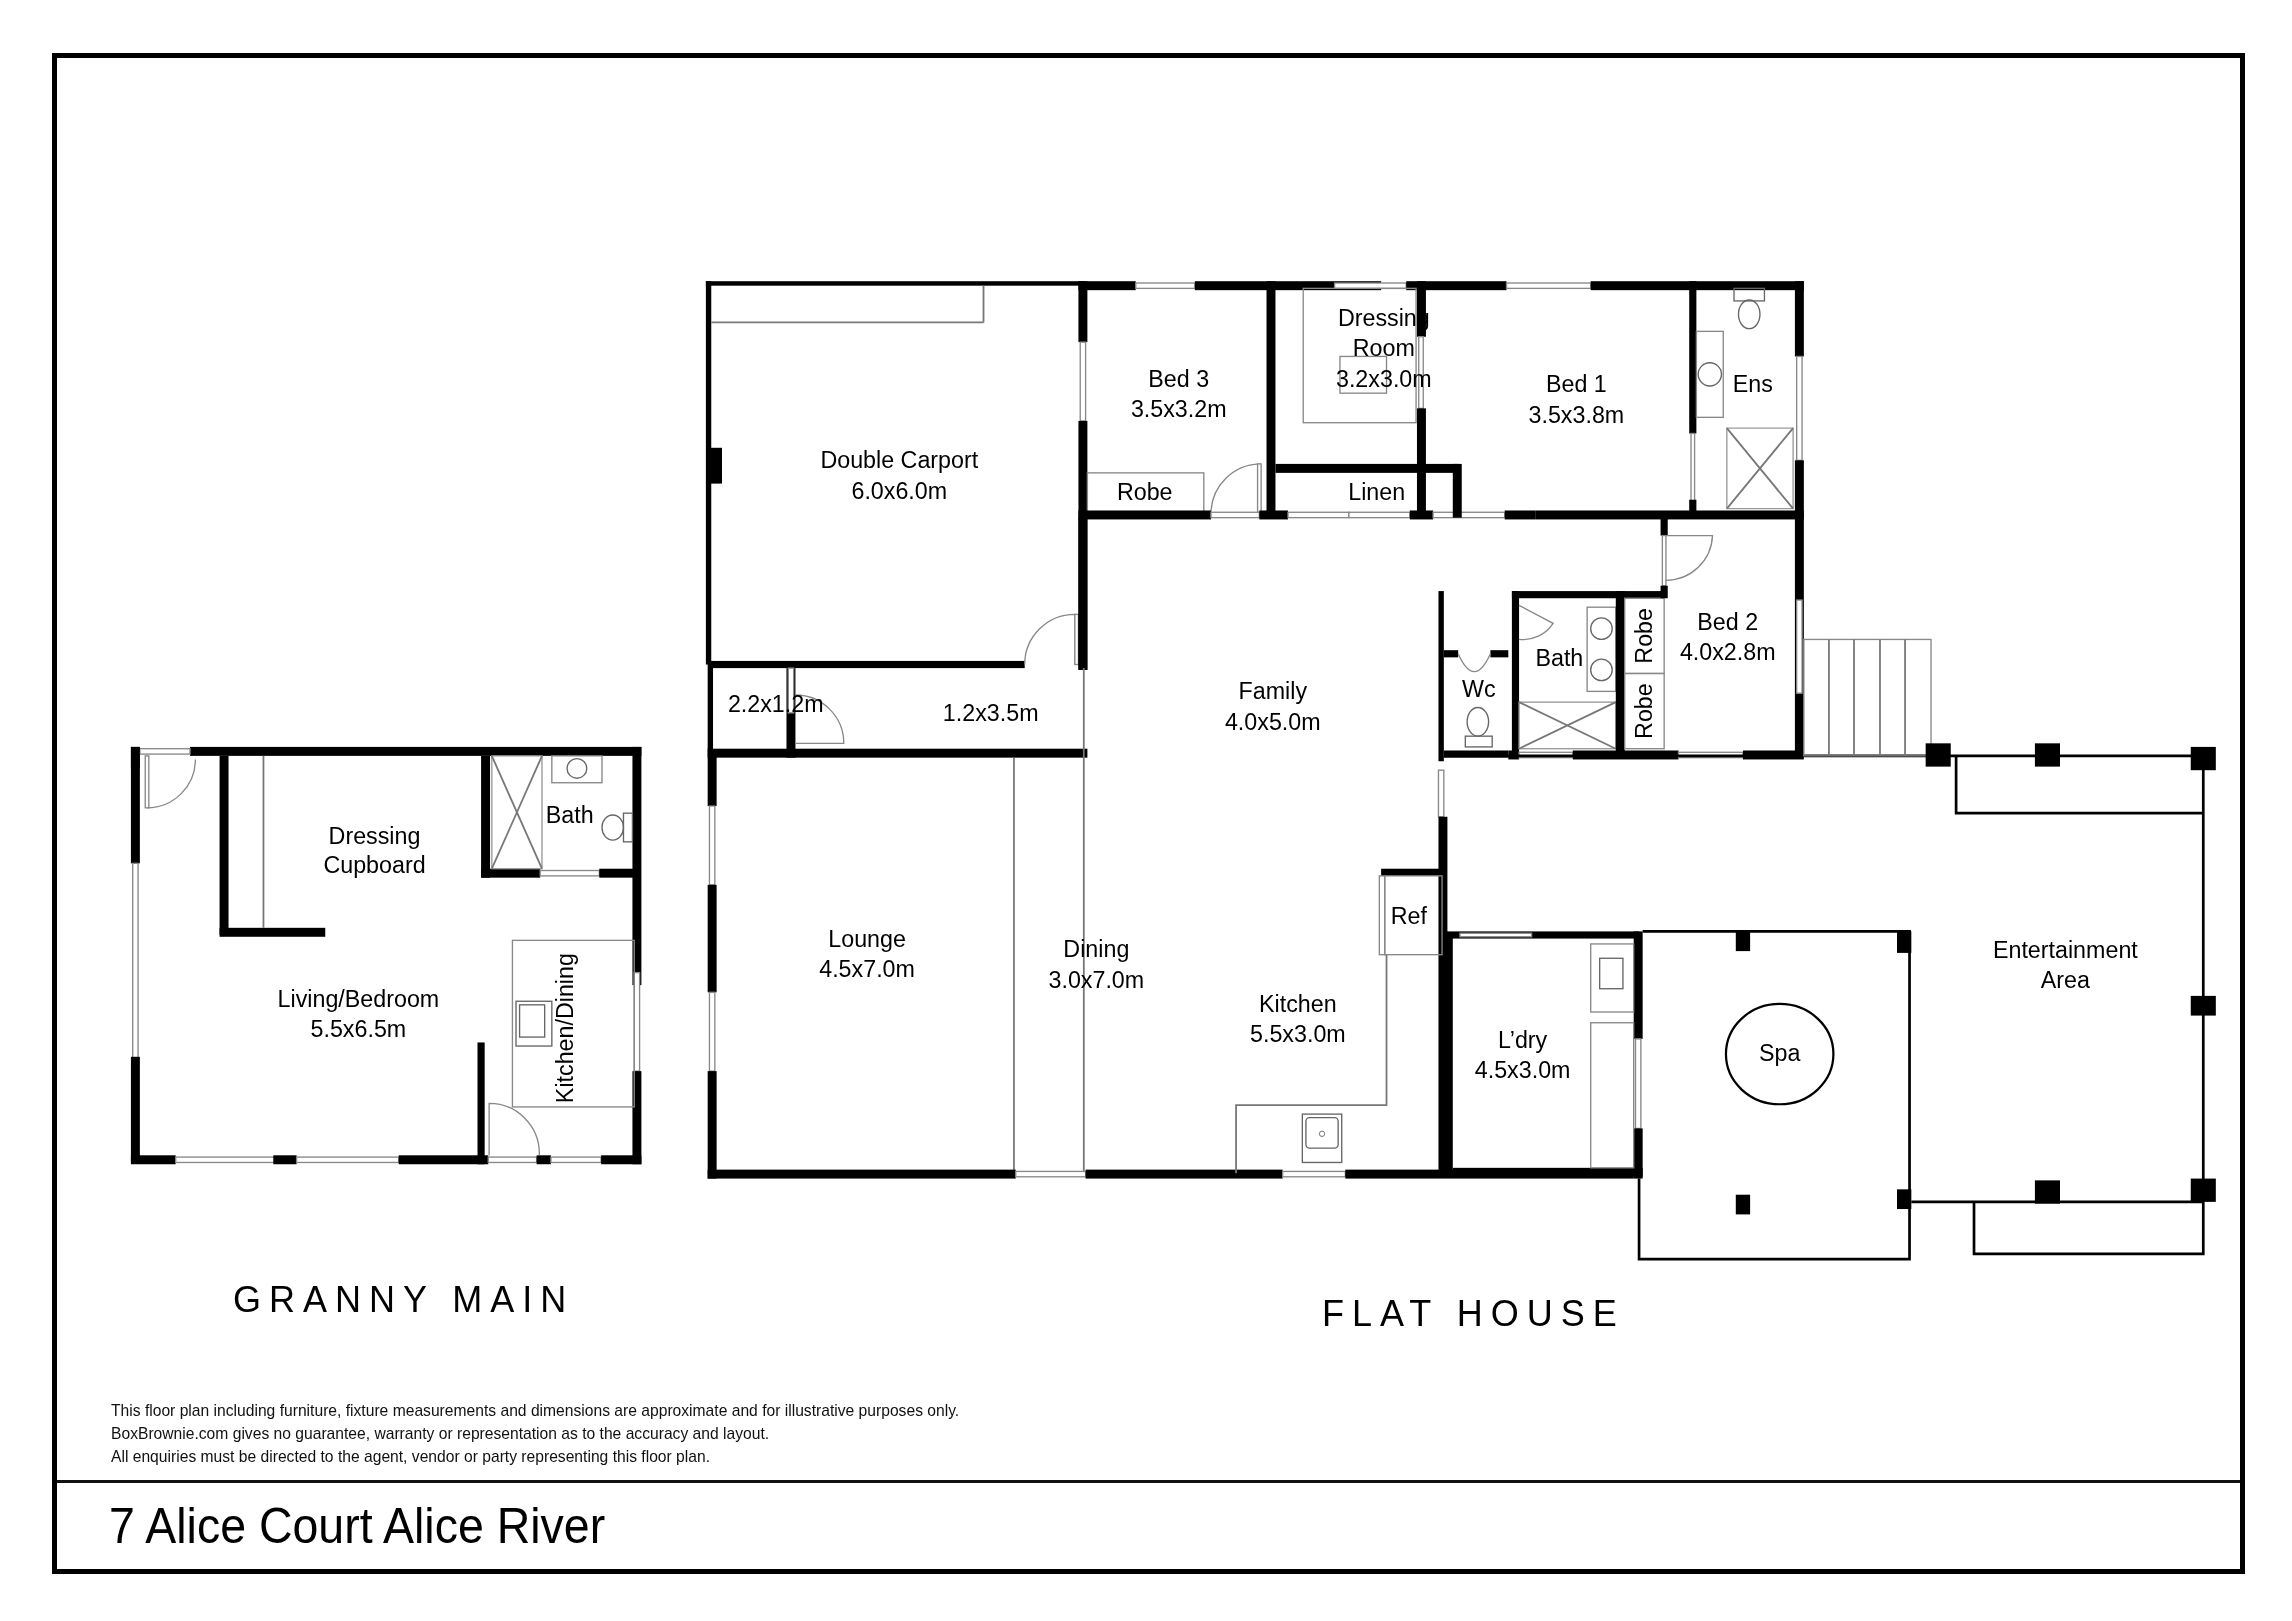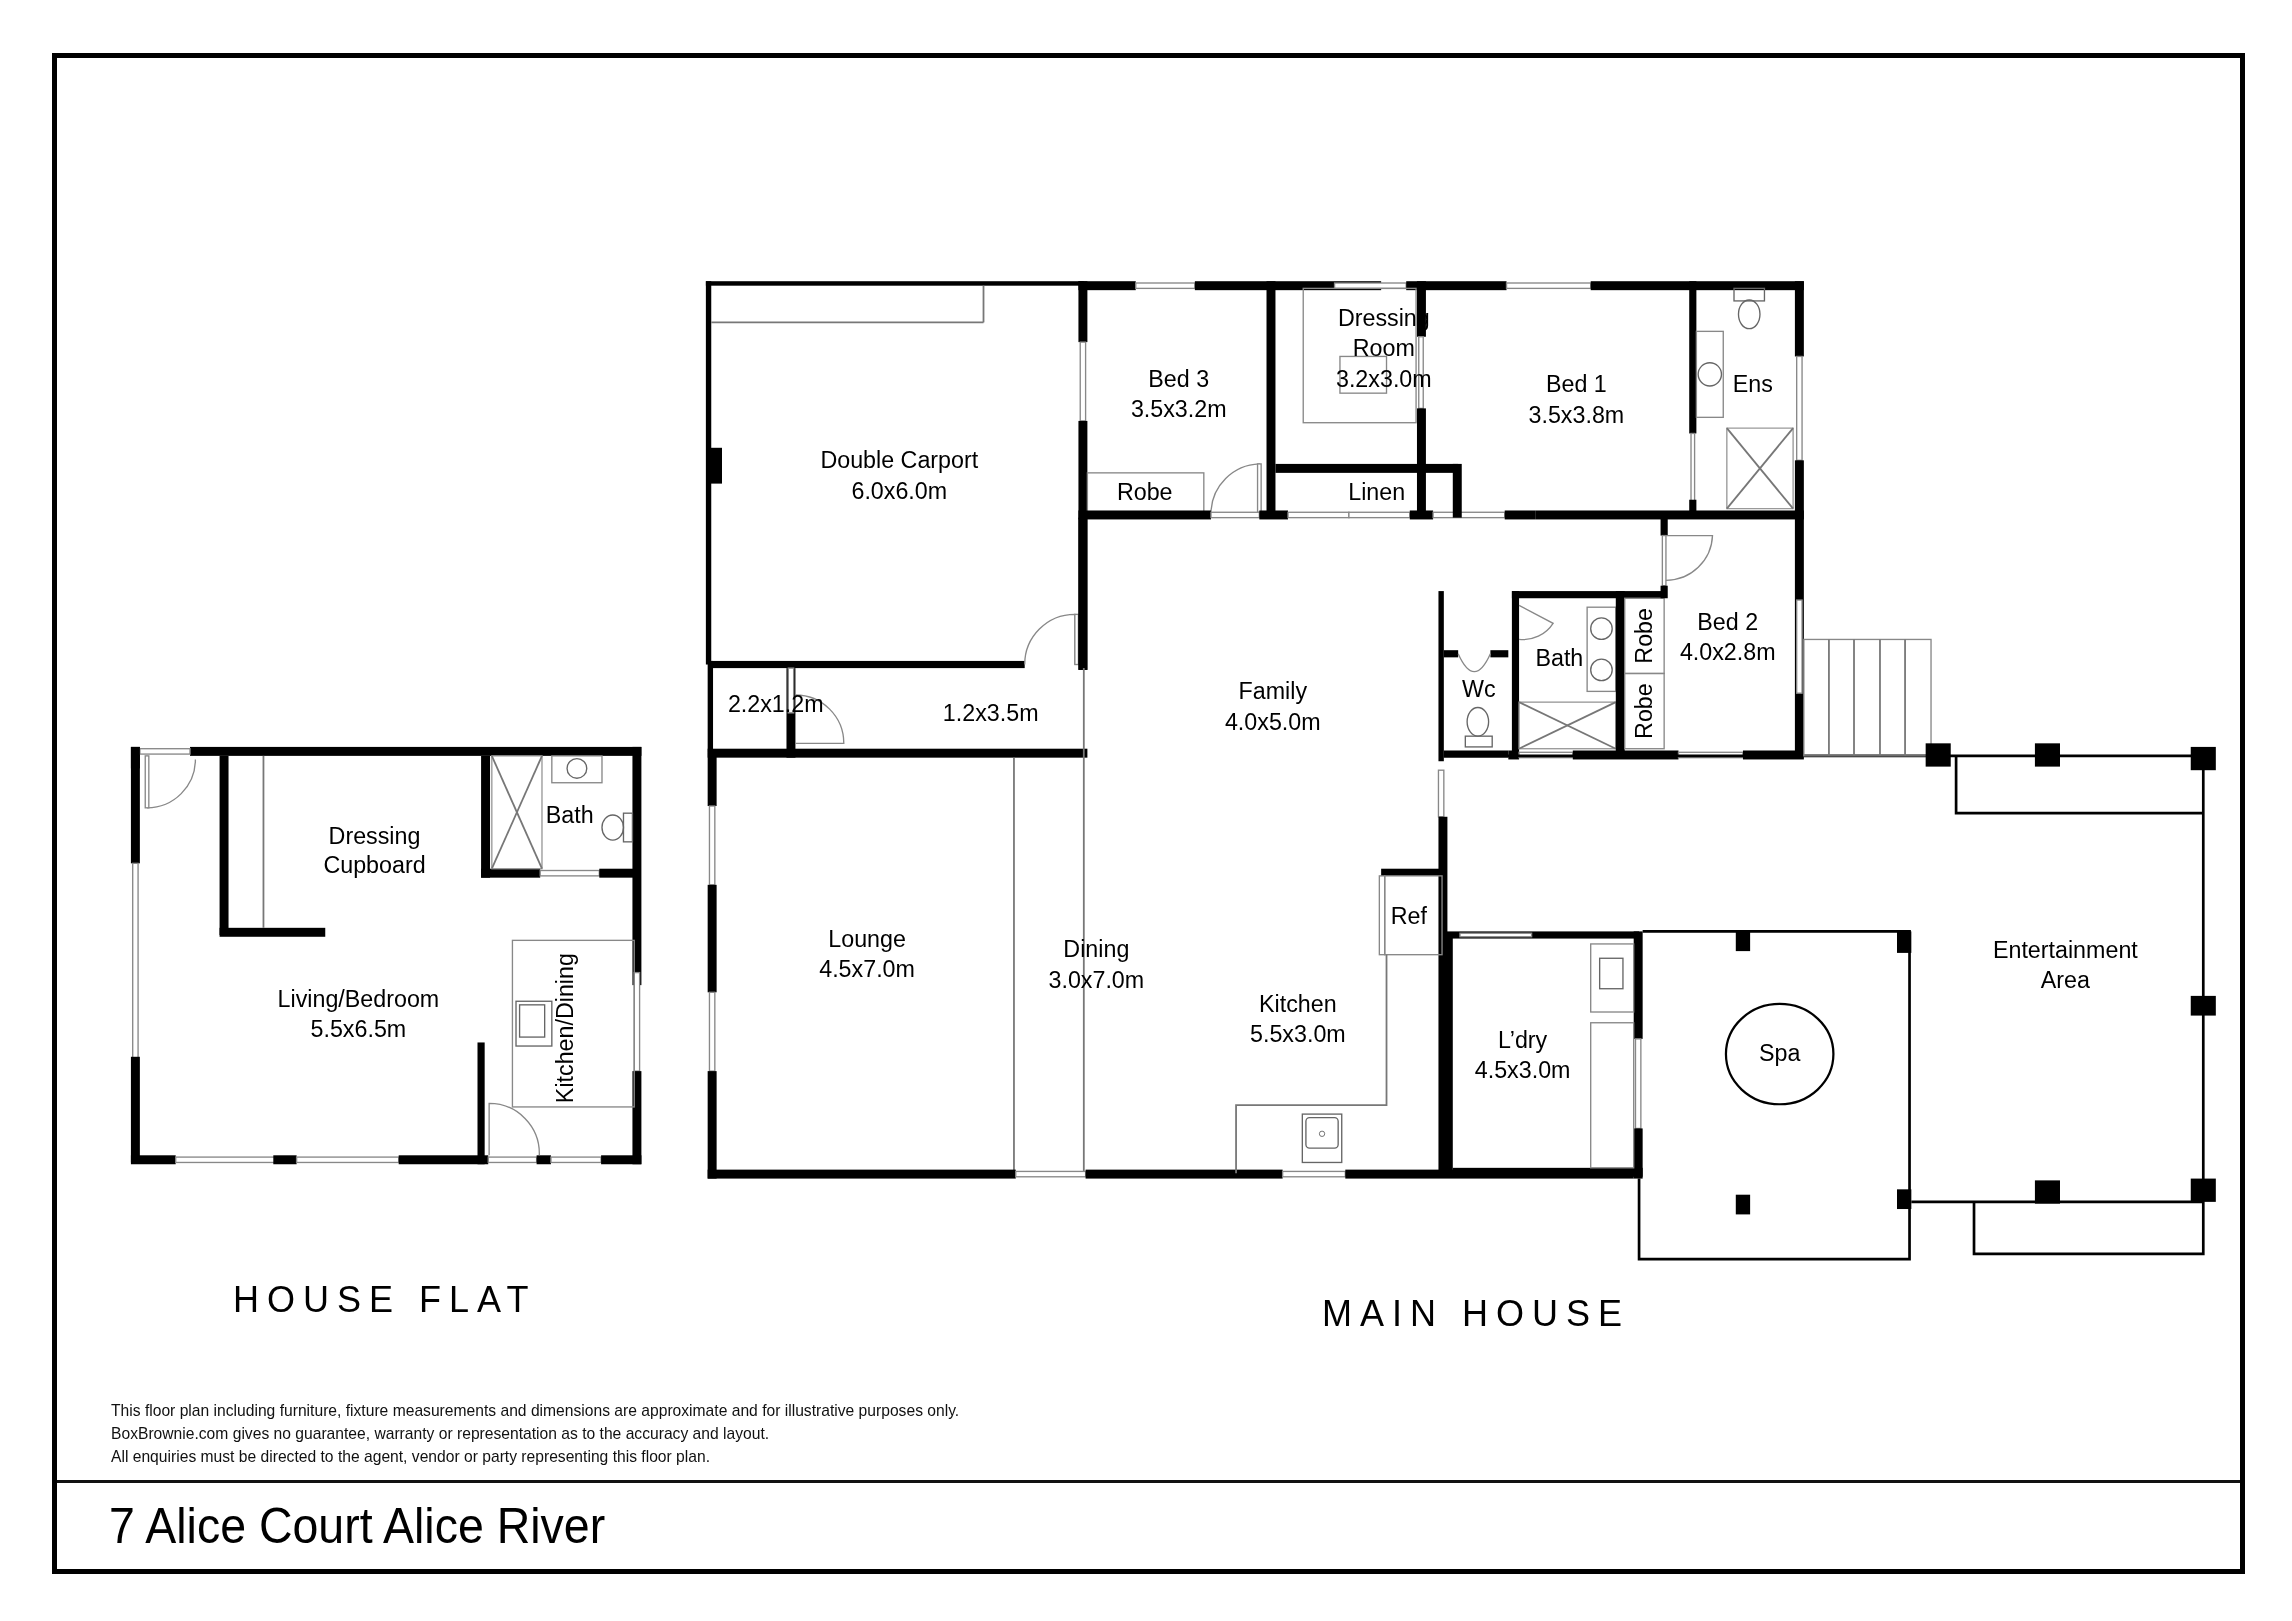--- a/index.html
+++ b/index.html
@@ -310,22 +310,22 @@
   <g>
     <text x="418" y="942" text-anchor="middle" class="room-name">Dressing</text>
     <text x="418" y="975" text-anchor="middle" class="room-name">Cupboard</text>
     <text x="636" y="919" text-anchor="middle" class="room-name">Bath</text>
     <text x="400" y="1124" text-anchor="middle" class="room-name">Living/Bedroom</text>
     <text x="400" y="1158" text-anchor="middle" class="room-dim">5.5x6.5m</text>
     <text x="0" y="0" text-anchor="middle" class="room-name" transform="translate(640 1148) rotate(-90)">Kitchen/Dining</text>
   </g>
 </svg>
 
-<div class="section-label granny-label">HOUSE FLAT</div>
-<div class="section-label main-label">MAIN HOUSE</div>
+<div class="section-label granny-label">GRANNY MAIN</div>
+<div class="section-label main-label">FLAT HOUSE</div>
 
 <div class="disclaimer">
   <div>This floor plan including furniture, fixture measurements and dimensions are approximate and for illustrative purposes only.</div>
   <div>BoxBrownie.com gives no guarantee, warranty or representation as to the accuracy and layout.</div>
   <div>All enquiries must be directed to the agent, vendor or party representing this floor plan.</div>
 </div>
 
 <div class="address">7 Alice Court Alice River</div>
 
 

